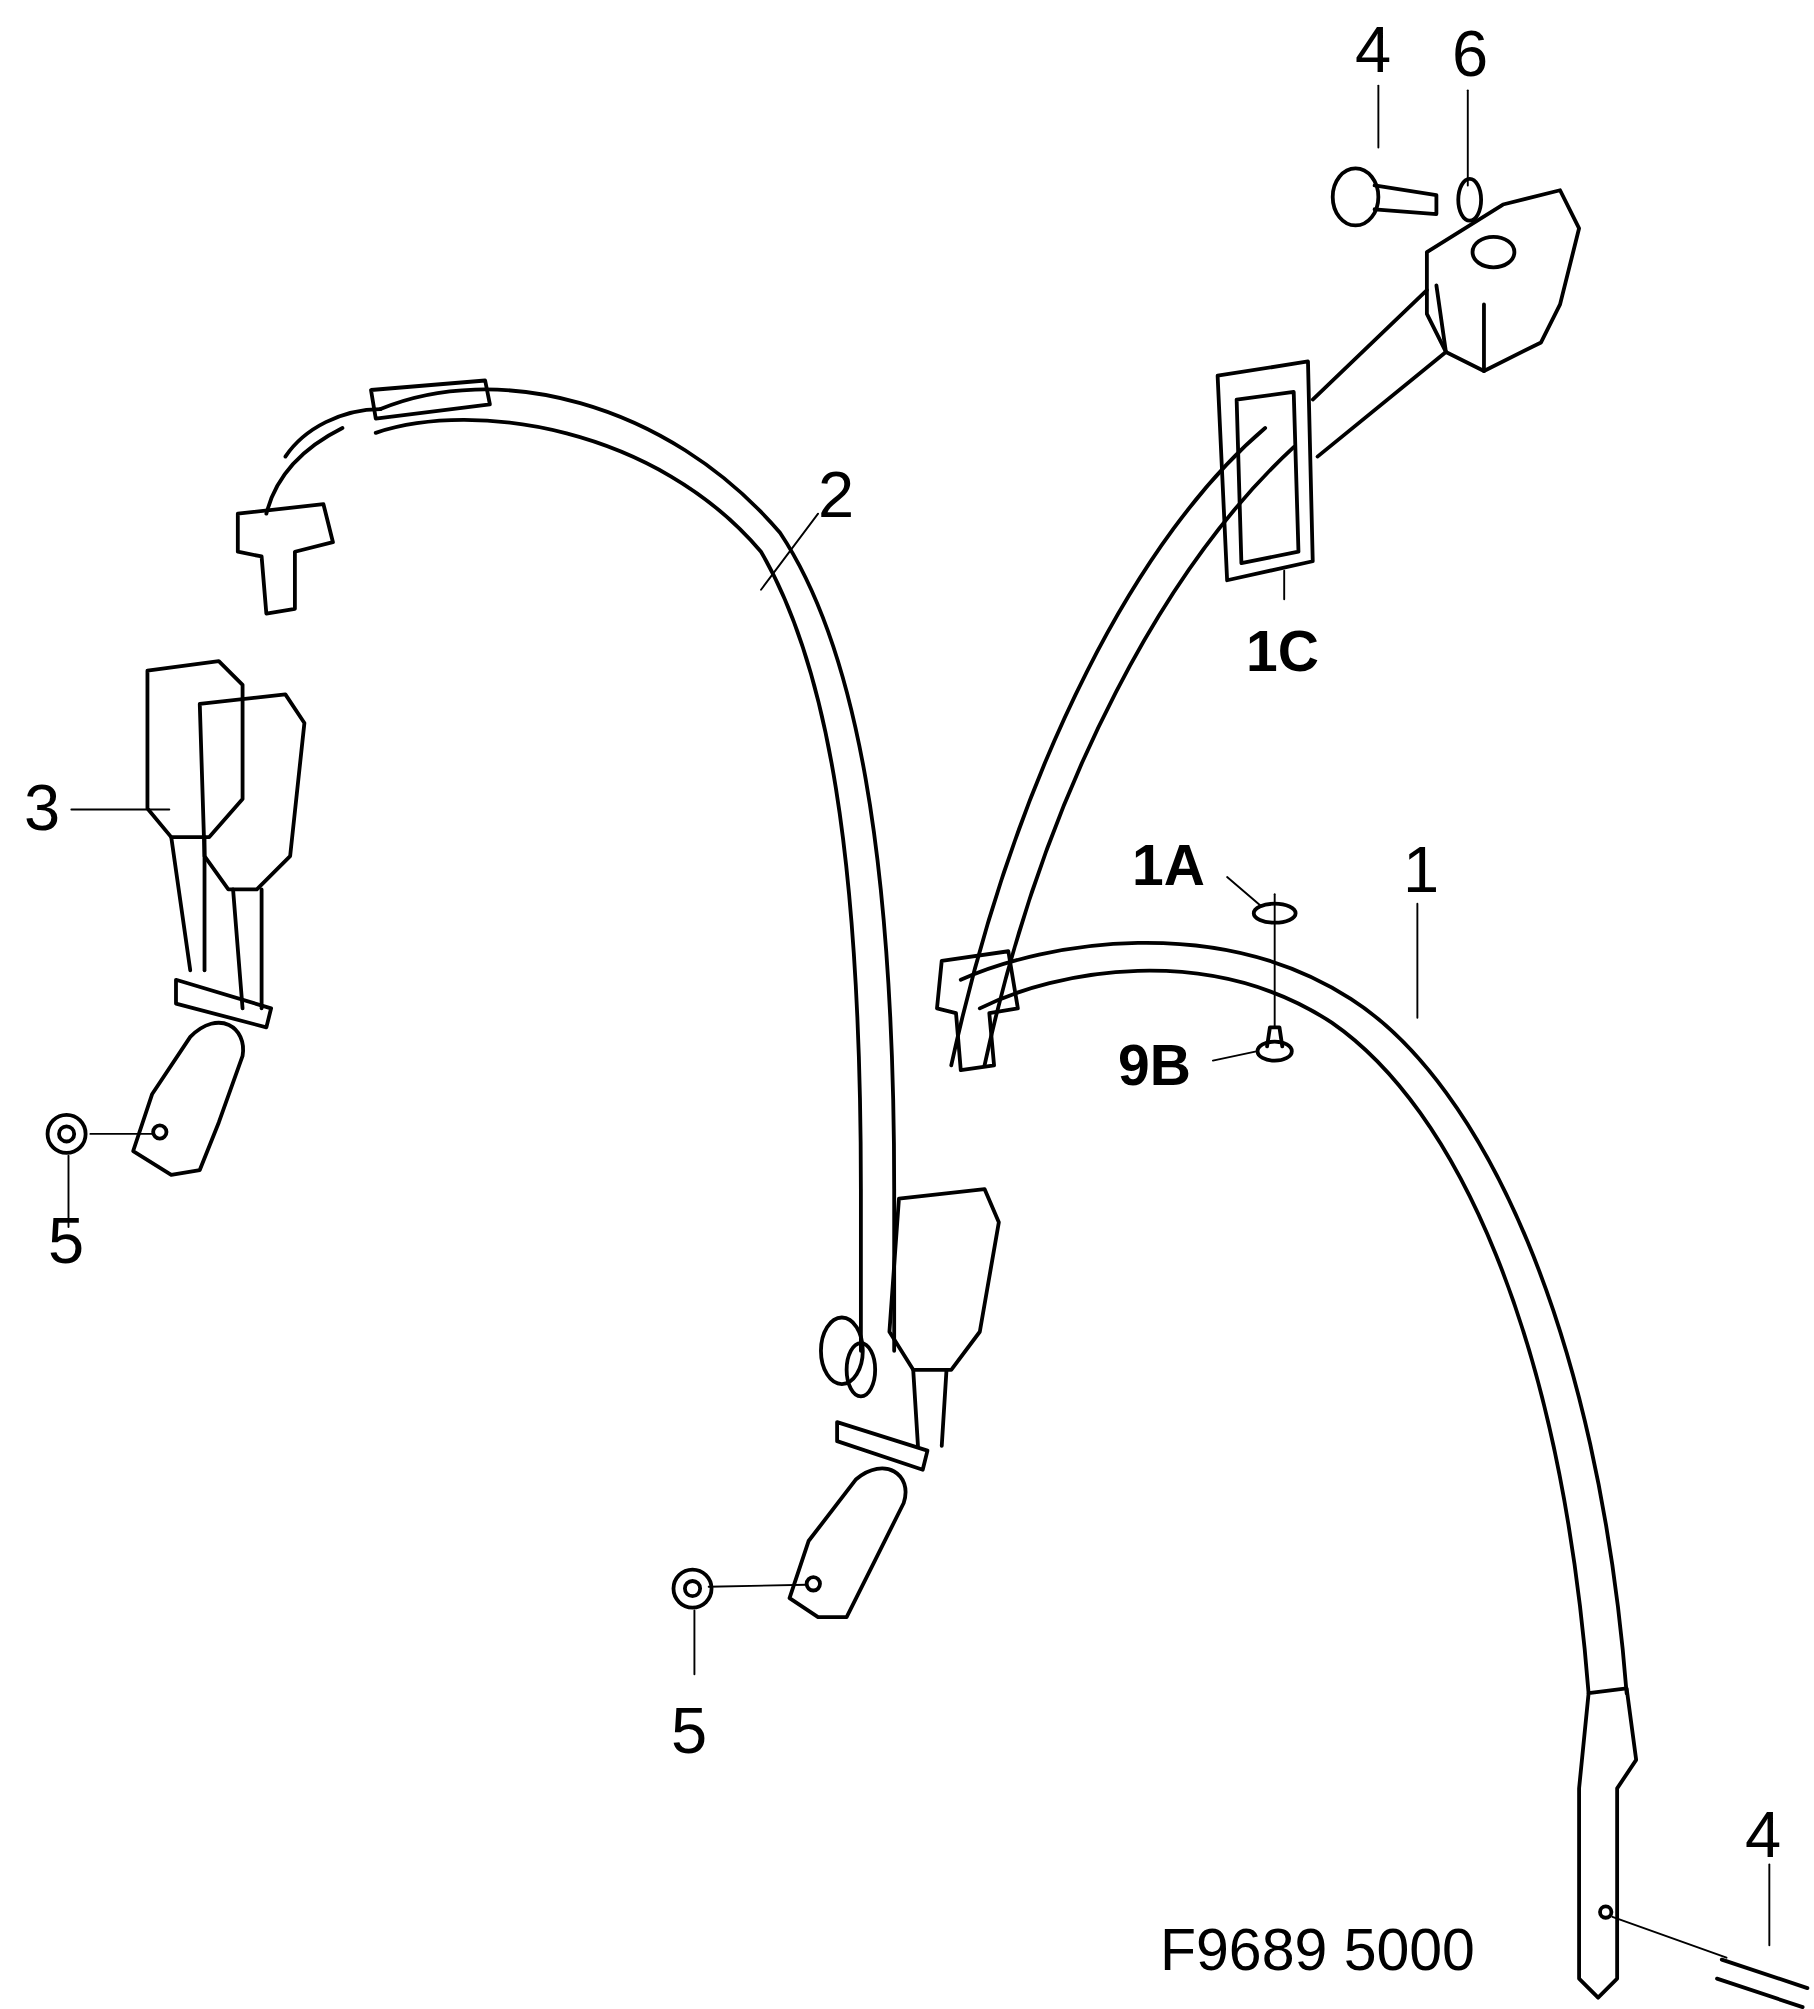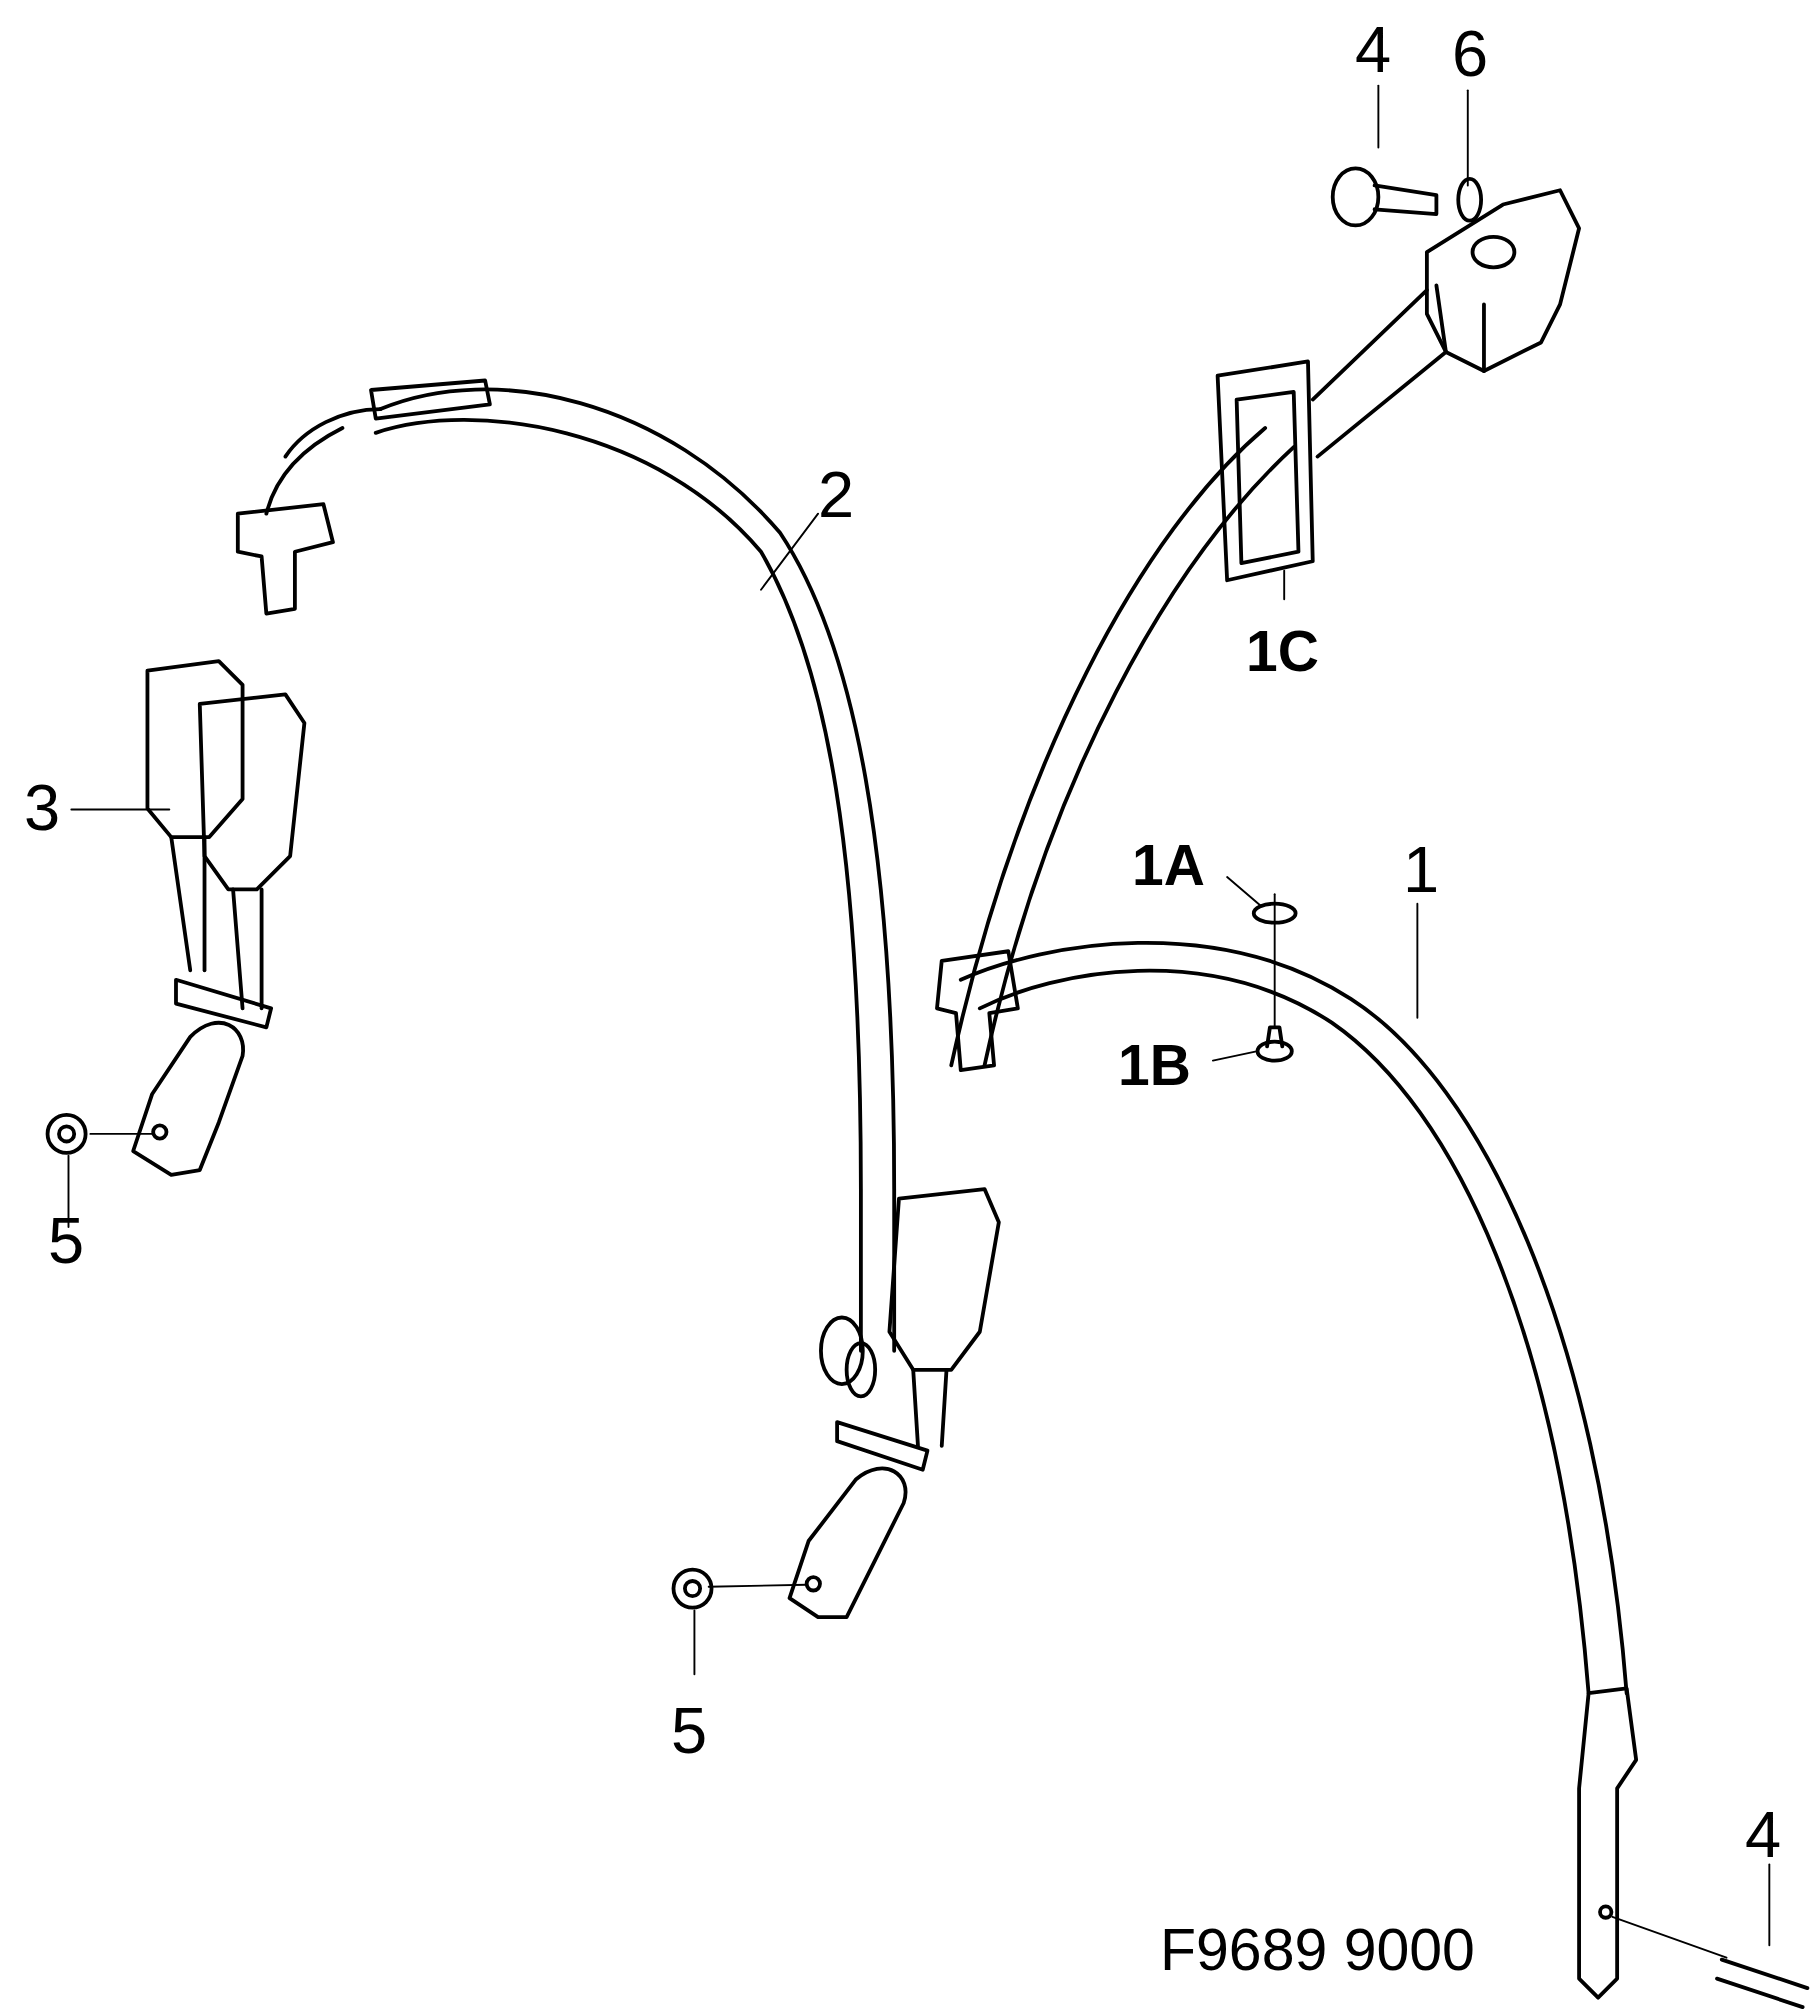--- a/index.html
+++ b/index.html
@@ -95,20 +95,20 @@
     <line x1="800" y1="620" x2="860" y2="540" stroke-width="2"></line>
   </g>
 </svg>
 
 <div class="callout" style="left:1355px; top:17px;">4</div>
 <div class="callout" style="left:1452px; top:21px;">6</div>
 <div class="callout" style="left:818px; top:462px;">2</div>
 <div class="callout bold" style="left:1246px; top:623px;text-align:center;">1C</div>
 <div class="callout bold" style="left:1132px; top:837px;">1A</div>
 <div class="callout" style="left:1403px; top:837px;">1</div>
-<div class="callout bold" style="left:1118px; top:1037px;">1B</div>
+<div class="callout bold" style="left:1118px; top:1037px;">9B</div>
 <div class="callout" style="left:24px; top:775px;">3</div>
 <div class="callout" style="left:48px; top:1208px;">5</div>
 <div class="callout" style="left:671px; top:1698px;">5</div>
 <div class="callout" style="left:1745px; top:1802px;">4</div>
 
-<div class="figure-id" style="left:1160px; top:1921px;">F9689 9000</div>
+<div class="figure-id" style="left:1160px; top:1921px;">F9689 5000</div>
 
 
 </body></html>

